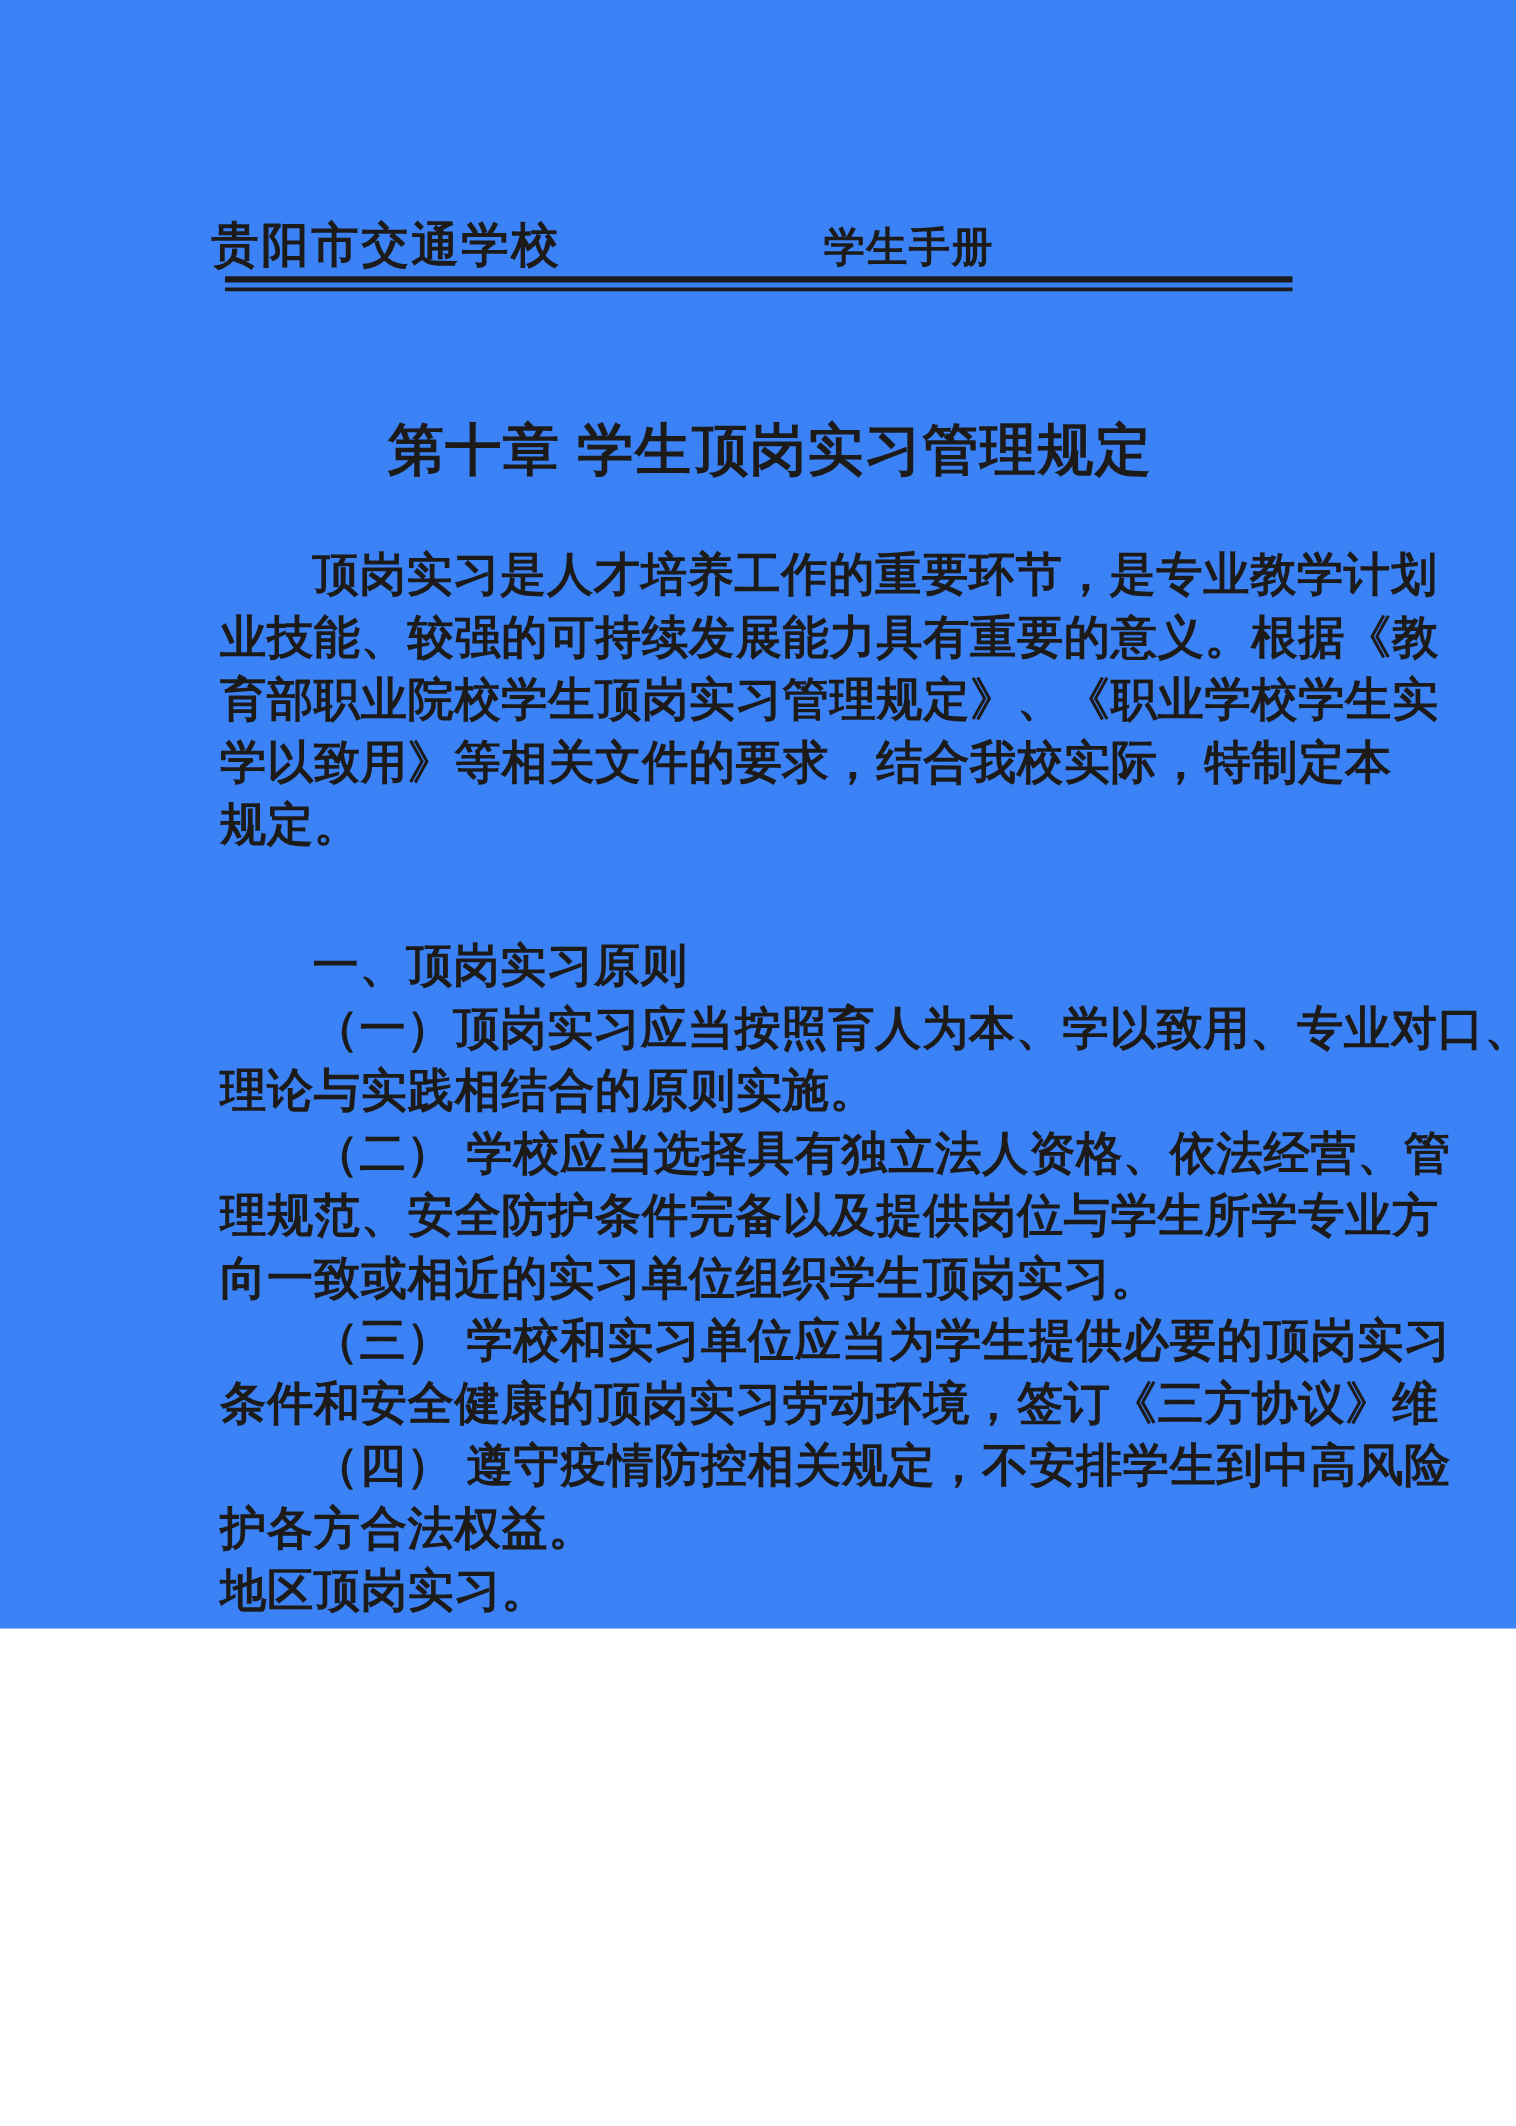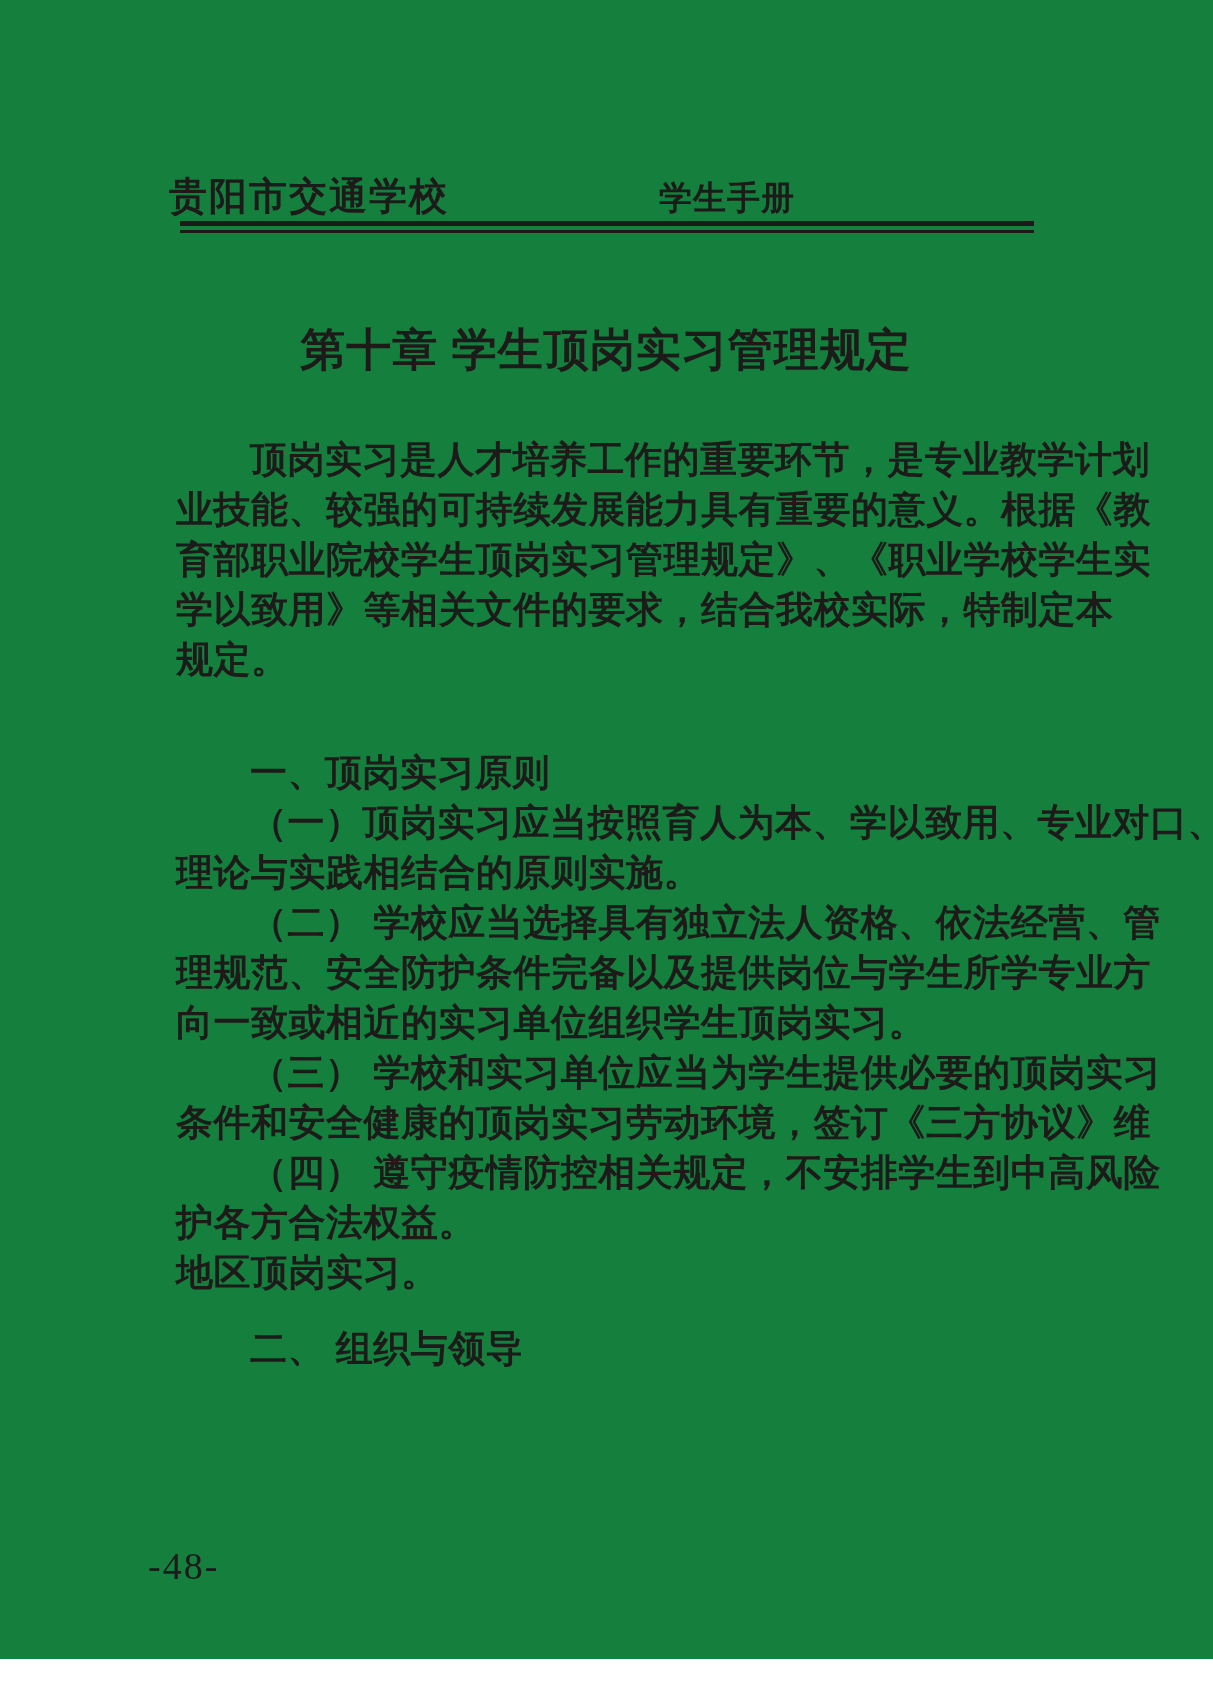--- a/index.html
+++ b/index.html
@@ -3,22 +3,22 @@
 <meta charset="utf-8">
 <style>
   html, body {
     margin: 0;
     padding: 0;
     background: #ffffff;
   }
   .page {
     position: relative;
     width: 1213px;
-    height: 1659px;
-    background: #15803d;
+    height: 1303px;
+    background: #3b82f6;
     color: #1d1a1a;
     font-family: "Liberation Sans", sans-serif;
     overflow: hidden;
   }
   .school {
     position: absolute;
     left: 169px;
     top: 171px;
     font-size: 38px;
     font-weight: 700;
@@ -41,21 +41,21 @@
     width: 854px;
     height: 4px;
     border-top: 5px solid #1d1a1a;
     border-bottom: 3px solid #1d1a1a;
   }
   .title {
     position: absolute;
     left: 165px;
     top: 320px;
     width: 882px;
-    margin: 0;
+    margin: 10px;
     text-align: center;
     font-size: 45px;
     font-weight: 700;
     letter-spacing: 1px;
     white-space: nowrap;
   }
   .content {
     position: absolute;
     left: 176px;
     top: 435px;

